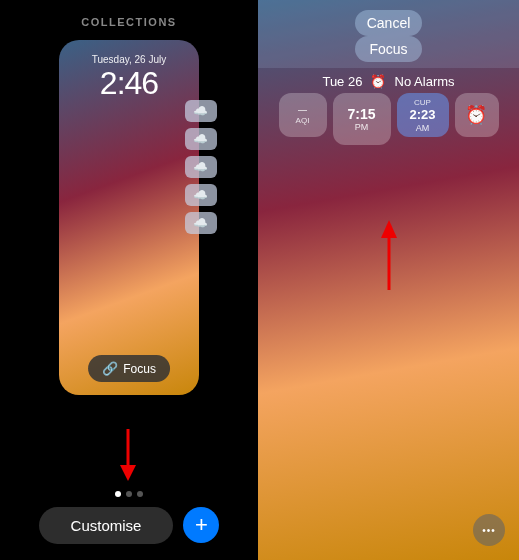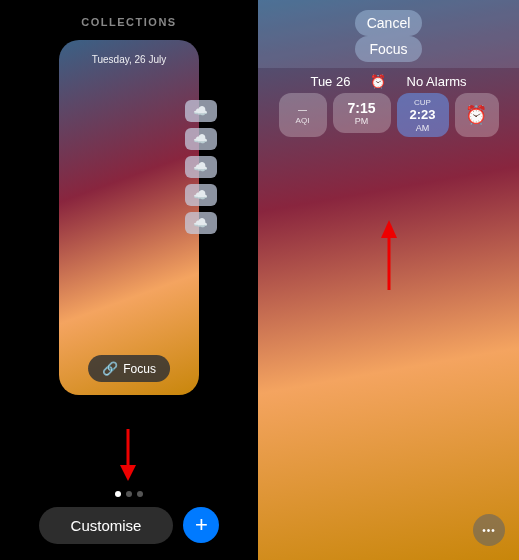--- a/index.html
+++ b/index.html
@@ -246,21 +246,21 @@
 
     .status-bar-right {
       text-align: center;
       color: #fff;
       font-size: 13px;
       font-weight: 500;
       margin-bottom: 4px;
       display: flex;
       align-items: center;
       justify-content: center;
-      gap: 20px;
+      gap: 8px;
     }
 
     .time-display {
       text-align: center;
       color: #fff;
       font-size: 62px;
       font-weight: 200;
       letter-spacing: -2px;
       line-height: 1;
       margin: 0 0 8px;
@@ -286,21 +286,21 @@
     }
 
     .widget-aqi {
       width: 48px;
       height: 44px;
       font-size: 9px;
     }
 
     .widget-time {
       width: 58px;
-      height: 40px;
+      height: 52px;
       align-items: center;
     }
 
     .widget-cup {
       width: 52px;
       height: 44px;
       background: rgba(100,160,255,0.5);
     }
 
     .widget-alarm {
@@ -360,20 +360,21 @@
 
 <div class="left-panel">
   <span class="collections-label">COLLECTIONS</span>
 
   <div class="wallpaper-stack">
     <div class="wallpaper-card-back2"></div>
     <div class="wallpaper-card-back1"></div>
     <div class="wallpaper-card-main">
       <div class="wallpaper-top-info">
         <div class="wallpaper-date">Tuesday, 26 July</div>
+        <div class="wallpaper-time">2:46</div>
       </div>
     </div>
 
     <div class="cloud-strip">
       <div class="cloud-item">☁️</div>
       <div class="cloud-item">☁️</div>
       <div class="cloud-item">☁️</div>
       <div class="cloud-item">☁️</div>
       <div class="cloud-item">☁️</div>
     </div>

